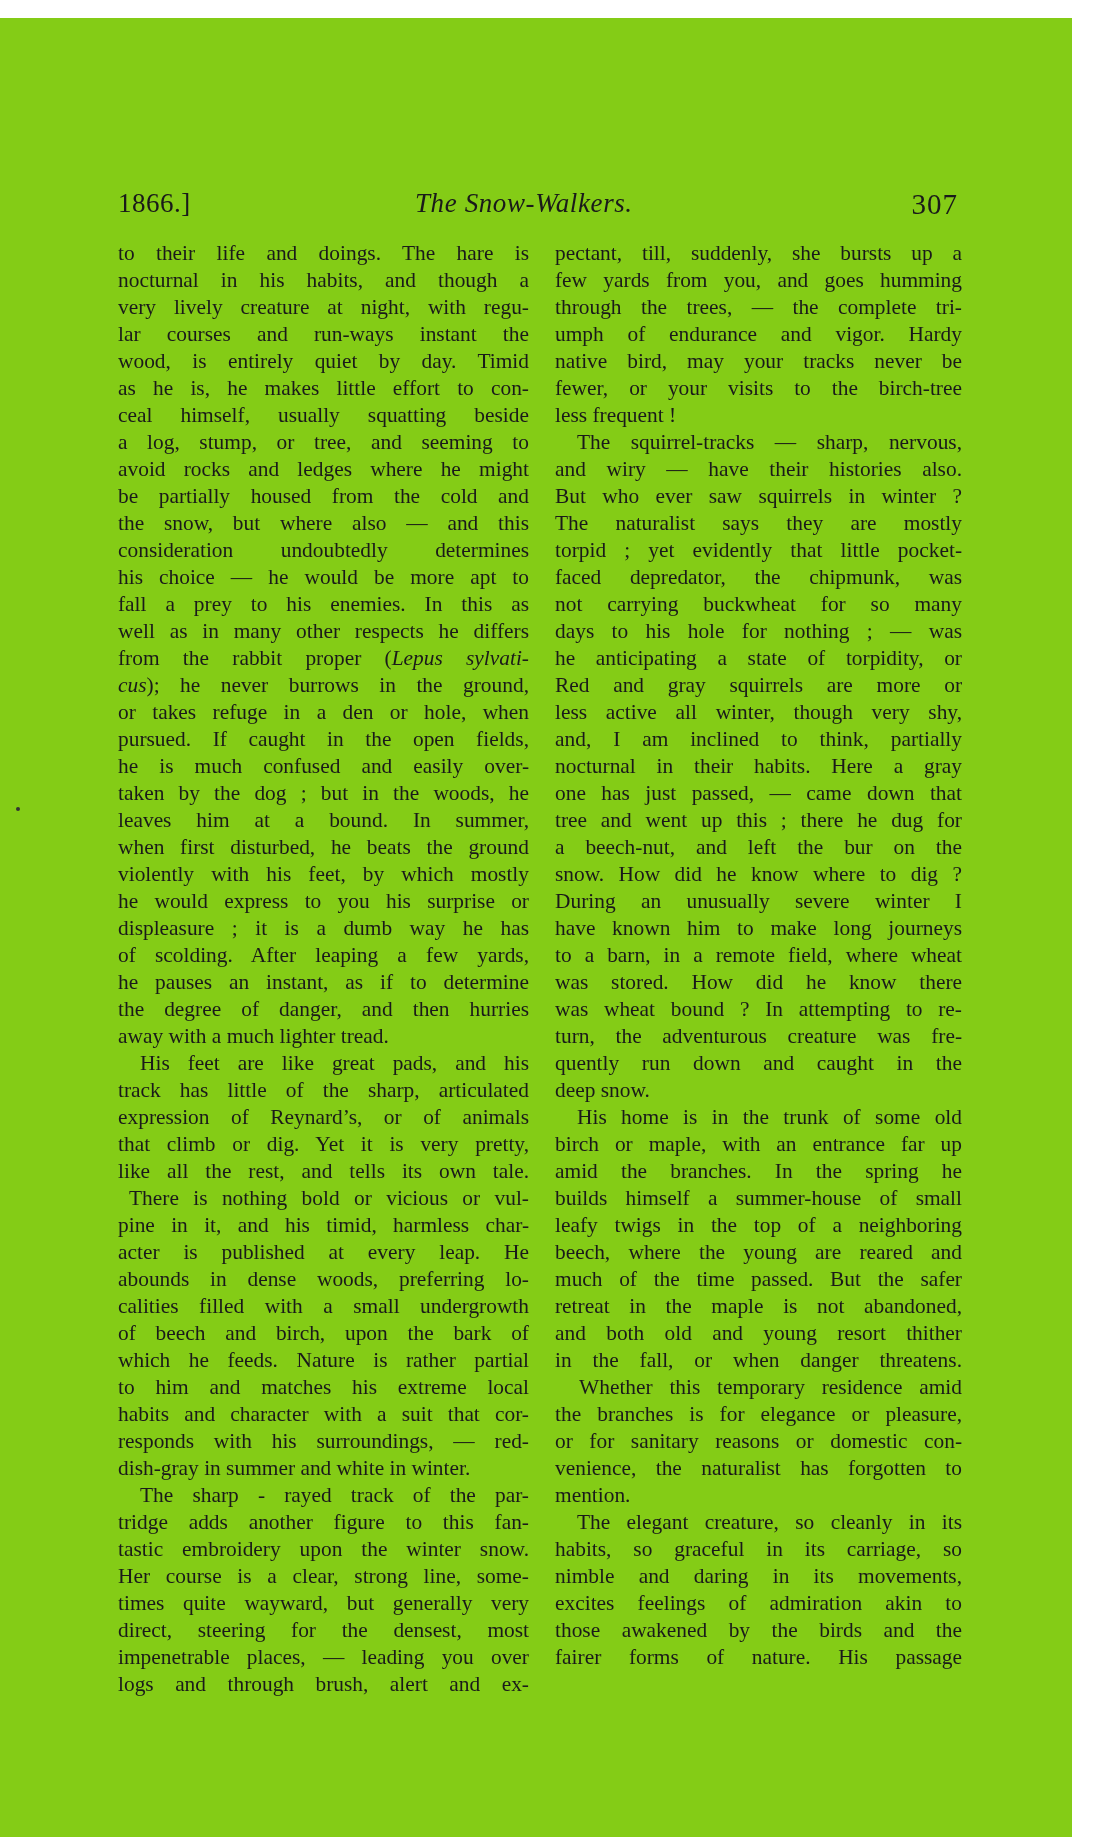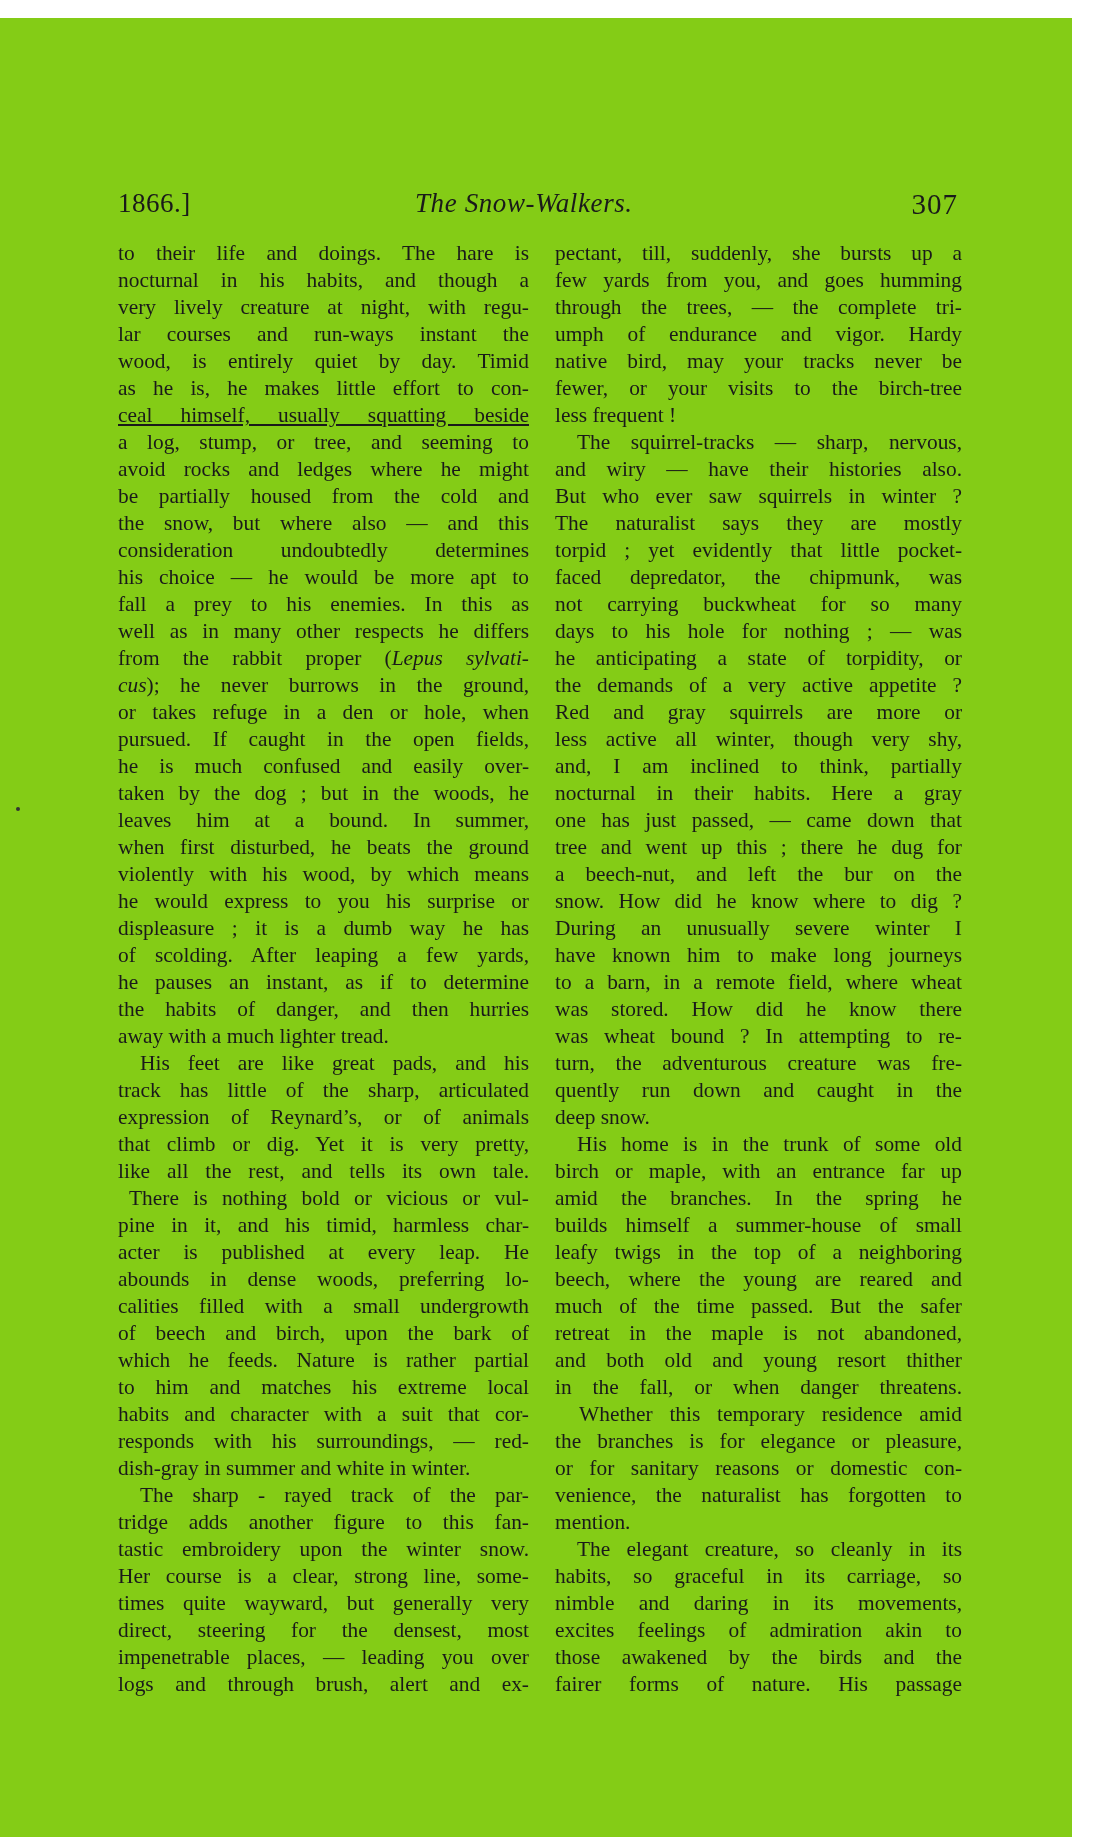--- a/index.html
+++ b/index.html
@@ -30,43 +30,43 @@
     <span class="rh-page">307</span>
   </div>
 
   <div class="column col-left" id="col-left">
       <span class="line" style="white-space: normal;"><span>to their life and doings.  The hare is</span></span>
       <span class="line" style="white-space: normal;"><span>nocturnal in his habits, and though a</span></span>
       <span class="line" style="white-space: normal;"><span>very lively creature at night, with regu-</span></span>
       <span class="line" style="white-space: normal;"><span>lar courses and run-ways instant the</span></span>
       <span class="line" style="white-space: normal;"><span>wood, is entirely quiet by day.  Timid</span></span>
       <span class="line" style="white-space: normal;"><span>as he is, he makes little effort to con-</span></span>
-      <span class="line" style="white-space: normal; text-decoration: underline;"><span>ceal himself, usually squatting beside</span></span>
+      <span class="line" style="white-space: normal;"><span>ceal himself, usually squatting beside</span></span>
       <span class="line" style="white-space: normal;"><span>a log, stump, or tree, and seeming to</span></span>
       <span class="line" style="white-space: normal;"><span>avoid rocks and ledges where he might</span></span>
       <span class="line" style="white-space: normal;"><span>be partially housed from the cold and</span></span>
       <span class="line" style="white-space: normal;"><span>the snow, but where also — and this</span></span>
       <span class="line" style="white-space: normal;"><span>consideration undoubtedly determines</span></span>
       <span class="line" style="white-space: normal;"><span>his choice — he would be more apt to</span></span>
       <span class="line" style="white-space: normal;"><span>fall a prey to his enemies.  In this as</span></span>
       <span class="line" style="white-space: normal;"><span>well as in many other respects he differs</span></span>
       <span class="line" style="white-space: normal;"><span>from the rabbit proper (</span><i>Lepus sylvati-</i></span>
       <span class="line" style="white-space: normal;"><span></span><i>cus</i><span>); he never burrows in the ground,</span></span>
       <span class="line" style="white-space: normal;"><span>or takes refuge in a den or hole, when</span></span>
       <span class="line" style="white-space: normal;"><span>pursued.  If caught in the open fields,</span></span>
       <span class="line" style="white-space: normal;"><span>he is much confused and easily over-</span></span>
       <span class="line" style="white-space: normal;"><span>taken by the dog ; but in the woods, he</span></span>
       <span class="line" style="white-space: normal;"><span>leaves him at a bound.  In summer,</span></span>
       <span class="line" style="white-space: normal;"><span>when first disturbed, he beats the ground</span></span>
-      <span class="line" style="white-space: normal;"><span>violently with his wood, by which means</span></span>
+      <span class="line" style="white-space: normal;"><span>violently with his feet, by which mostly</span></span>
       <span class="line" style="white-space: normal;"><span>he would express to you his surprise or</span></span>
       <span class="line" style="white-space: normal;"><span>displeasure ; it is a dumb way he has</span></span>
       <span class="line" style="white-space: normal;"><span>of scolding.  After leaping a few yards,</span></span>
       <span class="line" style="white-space: normal;"><span>he pauses an instant, as if to determine</span></span>
-      <span class="line" style="white-space: normal;"><span>the habits of danger, and then hurries</span></span>
+      <span class="line" style="white-space: normal;"><span>the degree of danger, and then hurries</span></span>
       <span class="line last" style="white-space: normal;"><span>away with a much lighter tread.</span></span>
       <span class="line indent" style="white-space: normal;"><span>His feet are like great pads, and his</span></span>
       <span class="line" style="white-space: normal;"><span>track has little of the sharp, articulated</span></span>
       <span class="line" style="white-space: normal;"><span>expression of Reynard’s, or of animals</span></span>
       <span class="line" style="white-space: normal;"><span>that climb or dig.  Yet it is very pretty,</span></span>
       <span class="line" style="white-space: normal;"><span>like all the rest, and tells its own tale.</span></span>
       <span class="line" style="white-space: normal; margin-left: 11px;"><span>There is nothing bold or vicious or vul-</span></span>
       <span class="line" style="white-space: normal;"><span>pine in it, and his timid, harmless char-</span></span>
       <span class="line" style="white-space: normal;"><span>acter is published at every leap.  He</span></span>
       <span class="line" style="white-space: normal;"><span>abounds in dense woods, preferring lo-</span></span>
@@ -96,21 +96,20 @@
       <span class="line last" style="white-space: normal;"><span>less frequent !</span></span>
       <span class="line indent" style="white-space: normal;"><span>The squirrel-tracks — sharp, nervous,</span></span>
       <span class="line" style="white-space: normal;"><span>and wiry — have their histories also.</span></span>
       <span class="line" style="white-space: normal;"><span>But who ever saw squirrels in winter ?</span></span>
       <span class="line" style="white-space: normal;"><span>The naturalist says they are mostly</span></span>
       <span class="line" style="white-space: normal;"><span>torpid ; yet evidently that little pocket-</span></span>
       <span class="line" style="white-space: normal;"><span>faced depredator, the chipmunk, was</span></span>
       <span class="line" style="white-space: normal;"><span>not carrying buckwheat for so many</span></span>
       <span class="line" style="white-space: normal;"><span>days to his hole for nothing ; — was</span></span>
       <span class="line" style="white-space: normal;"><span>he anticipating a state of torpidity, or</span></span>
-      <span class="line" style="white-space: normal;"><span>the demands of a very active appetite ?</span></span>
       <span class="line" style="white-space: normal;"><span>Red and gray squirrels are more or</span></span>
       <span class="line" style="white-space: normal;"><span>less active all winter, though very shy,</span></span>
       <span class="line" style="white-space: normal;"><span>and, I am inclined to think, partially</span></span>
       <span class="line" style="white-space: normal;"><span>nocturnal in their habits.  Here a gray</span></span>
       <span class="line" style="white-space: normal;"><span>one has just passed, — came down that</span></span>
       <span class="line" style="white-space: normal;"><span>tree and went up this ; there he dug for</span></span>
       <span class="line" style="white-space: normal;"><span>a beech-nut, and left the bur on the</span></span>
       <span class="line" style="white-space: normal;"><span>snow.  How did he know where to dig ?</span></span>
       <span class="line" style="white-space: normal;"><span>During an unusually severe winter I</span></span>
       <span class="line" style="white-space: normal;"><span>have known him to make long journeys</span></span>

